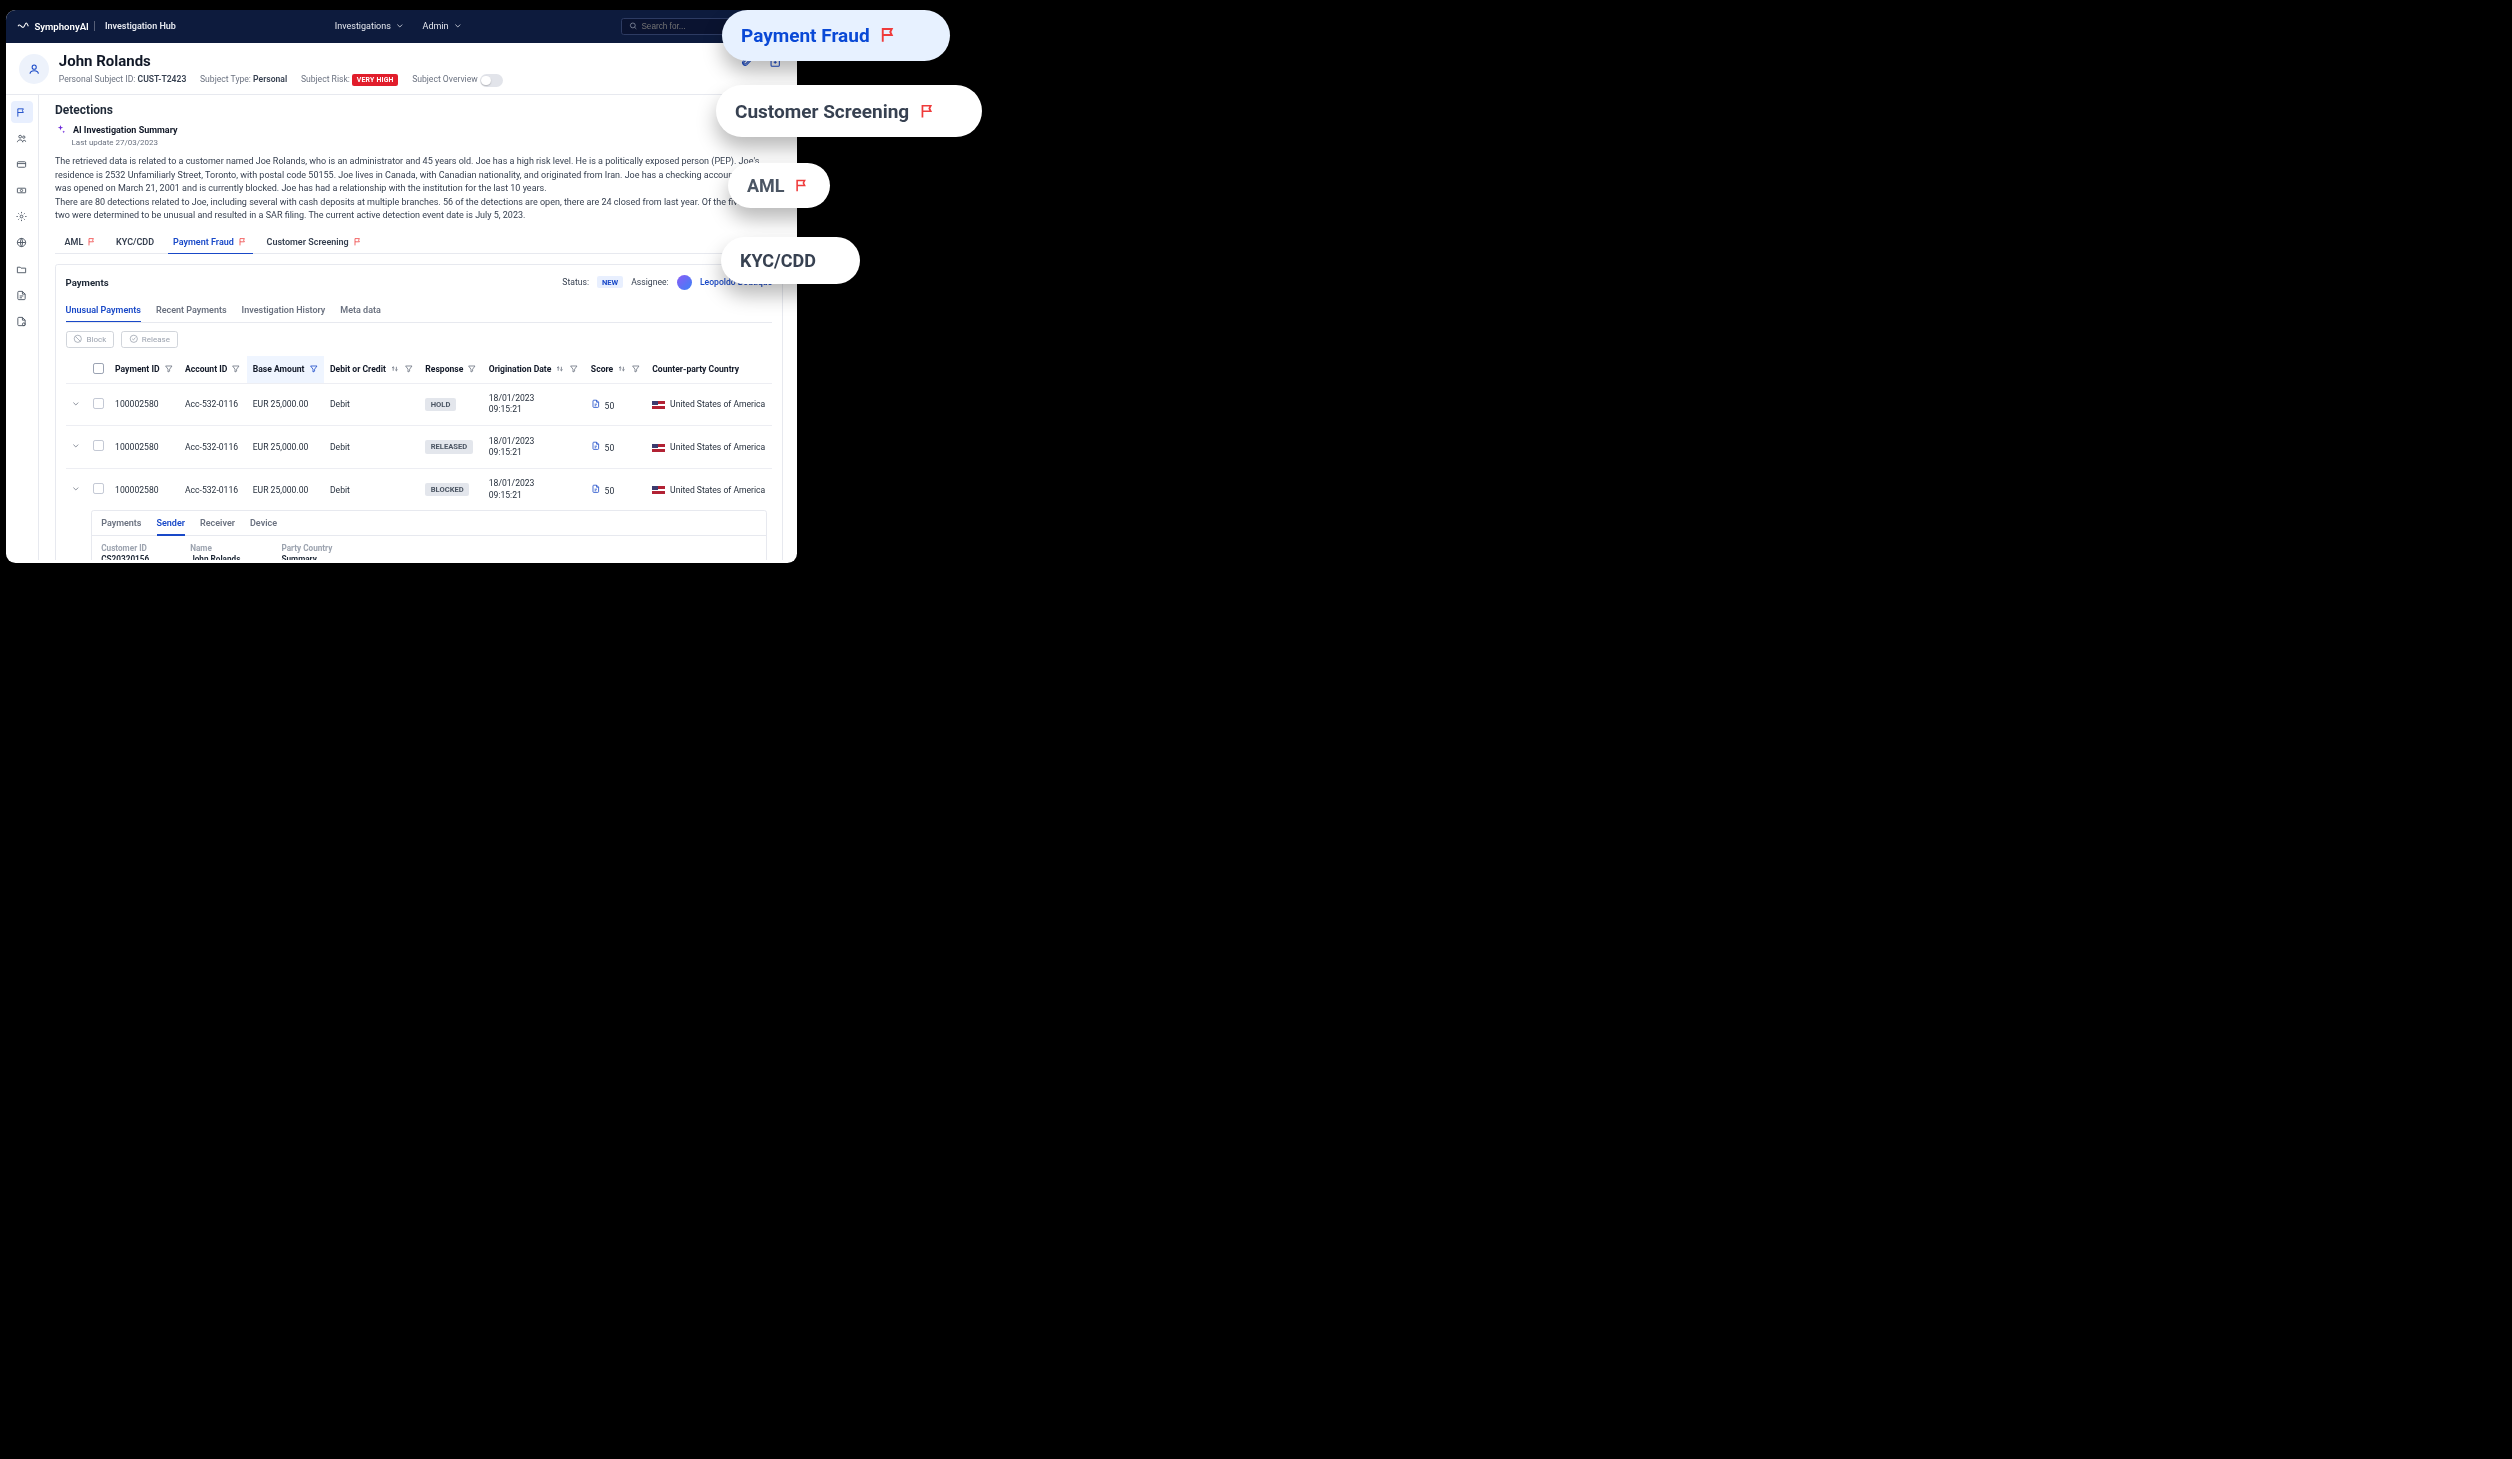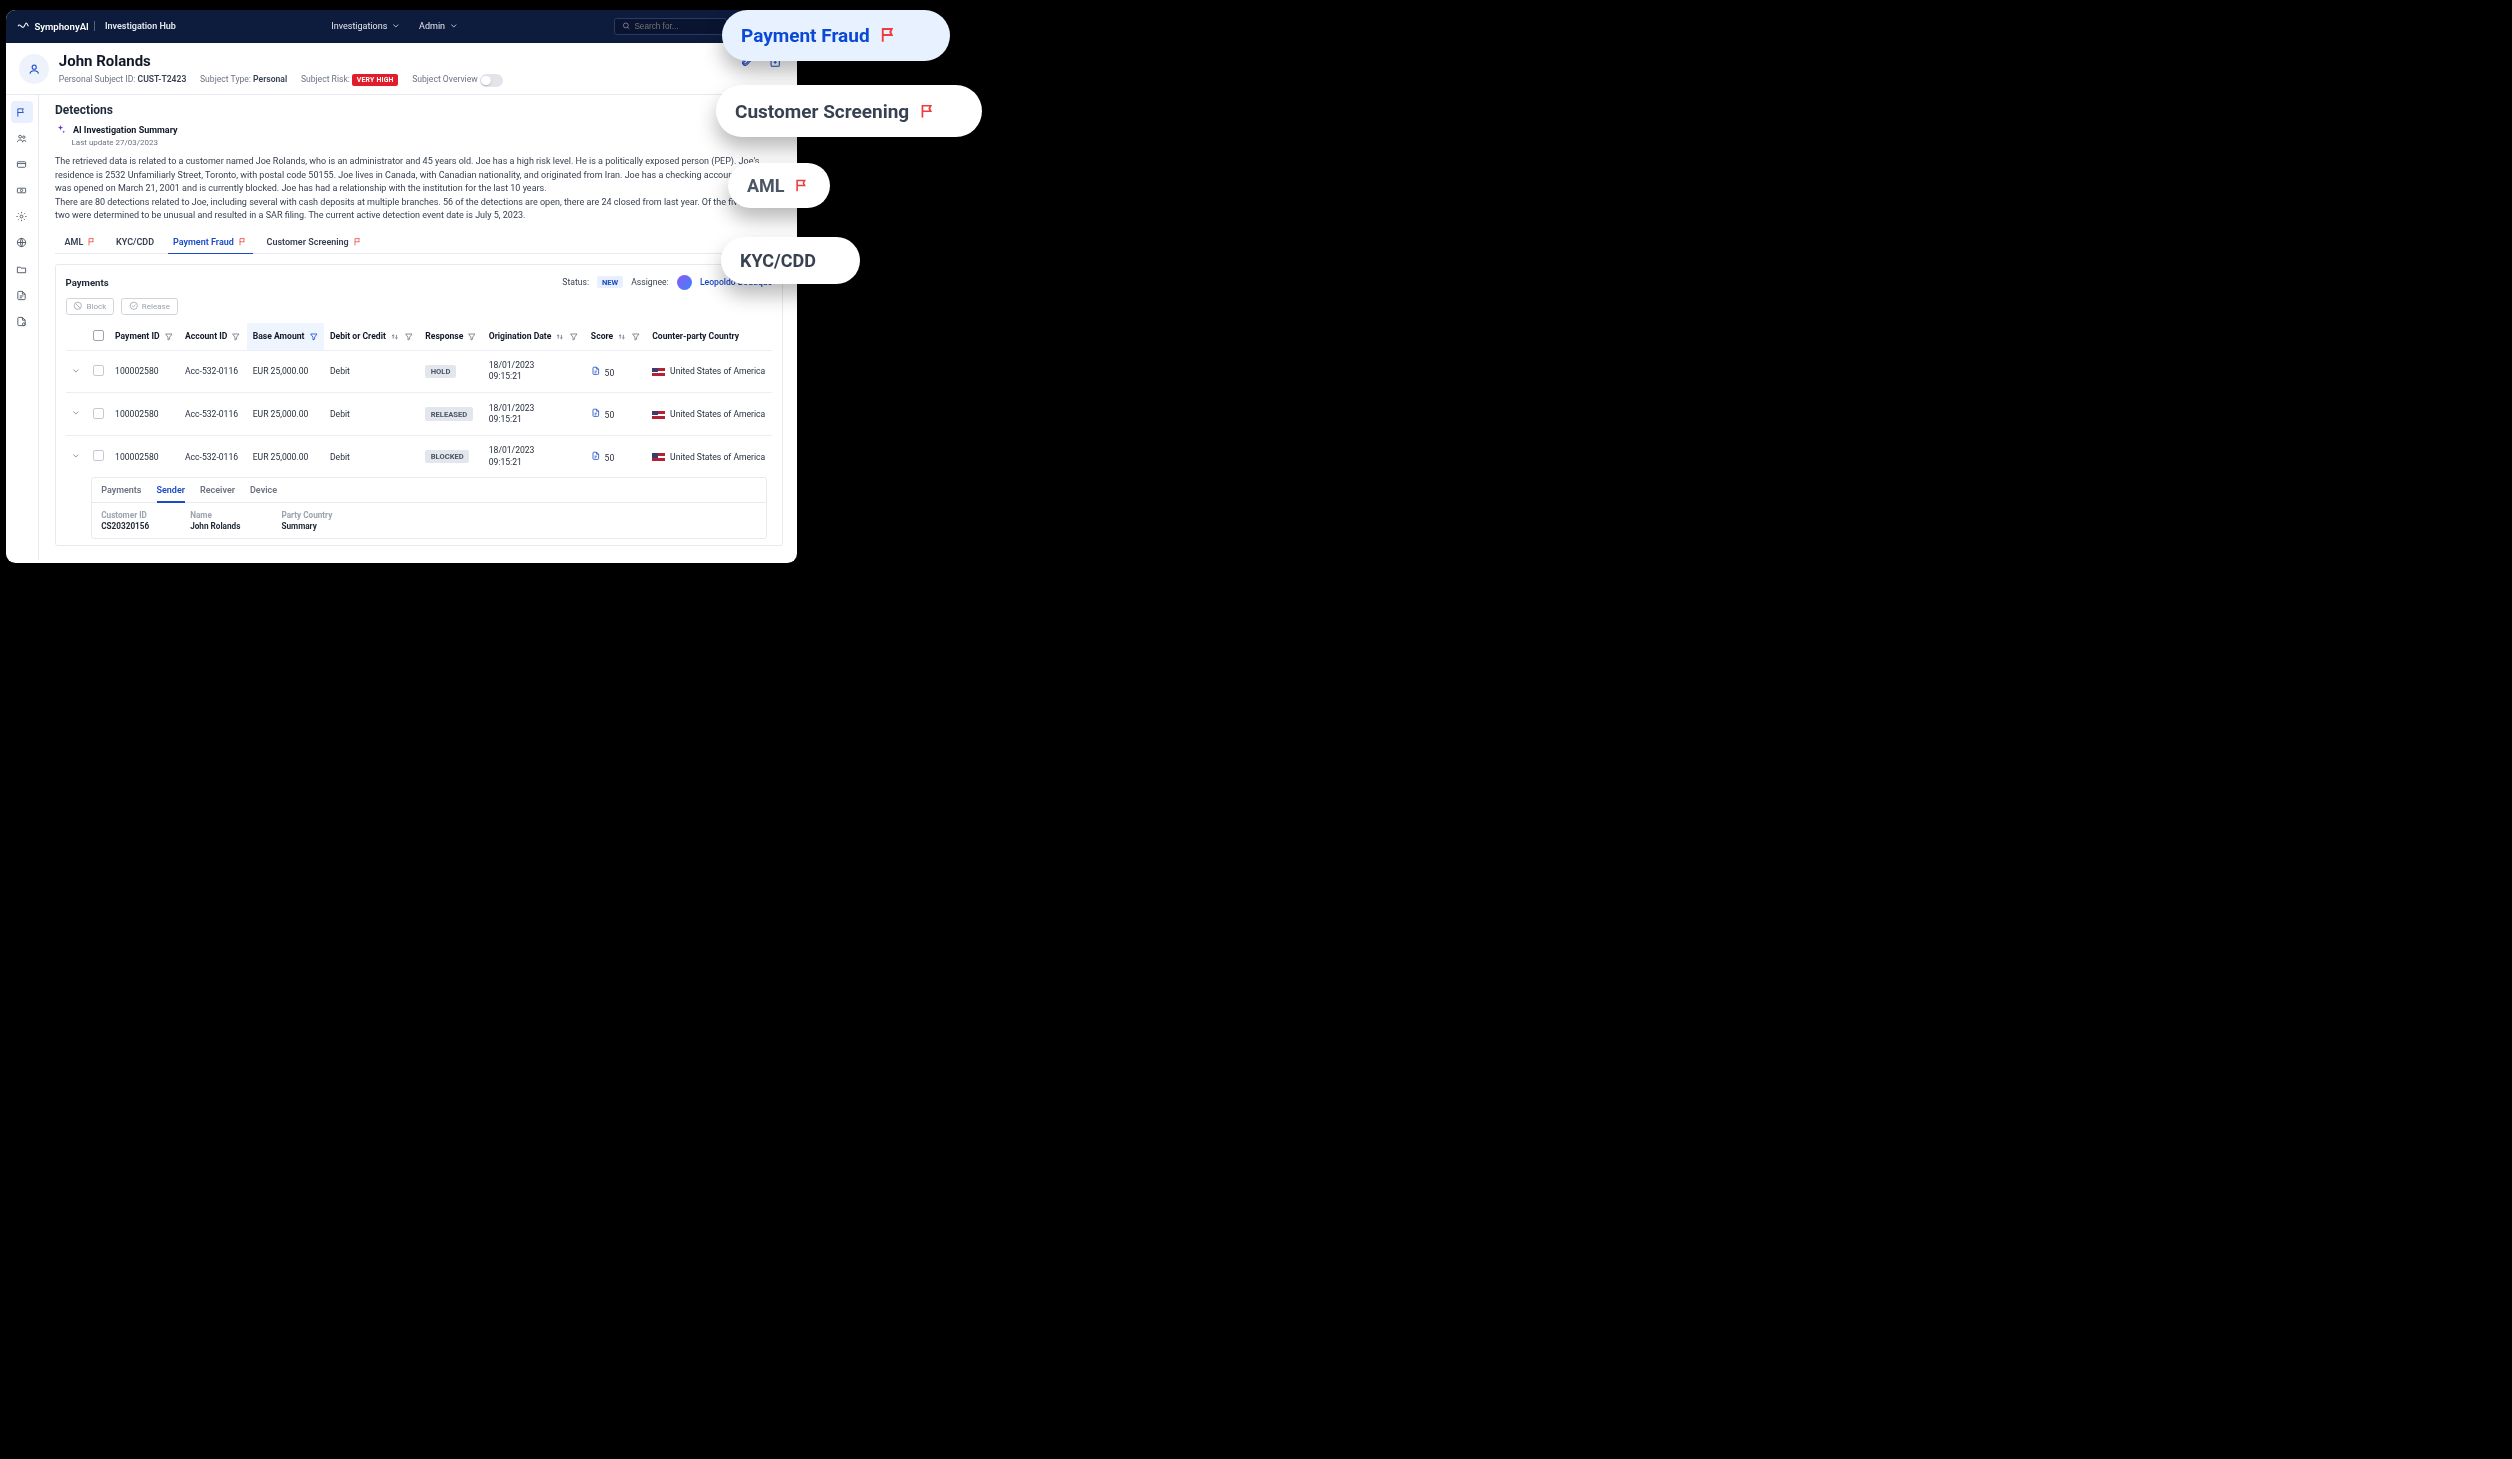--- a/index.html
+++ b/index.html
@@ -32,21 +32,21 @@
     padding: 0 11px;
     gap: 12.4px;
     color: #fff;
   }
   .brand { display: flex; align-items: center; gap: 5.5px; font-weight: 600; }
   .brand-logo { width: 12.4px; height: 12.4px; position: relative; }
   .brand-logo svg { display:block; }
   .module-name { font-size: 9px; color: #e5e8ef; padding-left: 9.6px; border-left: 0.7px solid rgba(255,255,255,.3); }
   .topnav-center { flex: 1; display:flex; gap:18px; justify-content:center; }
   .nav-dd { display:flex; align-items:center; gap:4.1px; color:#e5e8ef; font-size:9px; cursor:pointer; }
-  .search-wrap { display:flex; align-items:center; gap:9px; }
+  .search-wrap { display:flex; align-items:center; gap:2px; }
   .searchbox { display:flex; align-items:center; gap:4.1px; background:#0a1330; border:0.7px solid #2d3b62; border-radius:2.7px; padding:2.7px 6.9px; width:113px; }
   .searchbox input { background:transparent; border:none; color:#cdd3e0; font-size:8.2px; outline:none; width:100%; }
   .btn-next { background:#0d1b3d; border:0.7px solid #3651a8; color:#fff; font-size:8.2px; padding:4.1px 6.9px; border-radius:2.7px; cursor:pointer; font-weight:600;}
   
   .subject-header {
     display:flex; align-items:center; padding: 9.6px 13.7px 6.9px 13.7px; gap:9.6px; border-bottom:0.7px solid #e7e9ef;
     position:relative;
   }
   .avatar-circle { width:30px; height:30px; border-radius:50%; background:#edf2fb; display:flex; align-items:center; justify-content:center; color:#1949c8; }
   .subject-title { font-size:15px; font-weight:700; color:#111827;}
@@ -306,20 +306,26 @@
         <div class="panel-inner">
           <div class="panel-head">
             <div class="panel-title">Payments</div>
             <div class="status-row">
               <span>Status:</span>
               <span class="badge-new">NEW</span>
               <span>Assignee:</span>
               <span class="assignee-ava"></span>
               <span class="assignee-name">Leopoldo Boutique</span>
             </div>
+          </div>
+          <div class="sub-tabs">
+            <div class="sub-tab active">Unusual Payments</div>
+            <div class="sub-tab">Recent Payments</div>
+            <div class="sub-tab">Investigation History</div>
+            <div class="sub-tab">Meta data</div>
           </div>
           <div class="action-btns">
             <div class="mini-btn">
               <svg class="ic14" viewBox="0 0 24 24" fill="none" stroke="currentColor" stroke-width="2">
                   <circle cx="12" cy="12" r="9"></circle>
                   <path d="M6 6l12 12"></path>
                 </svg>
               <span>Block</span>
             </div>
             <div class="mini-btn">

